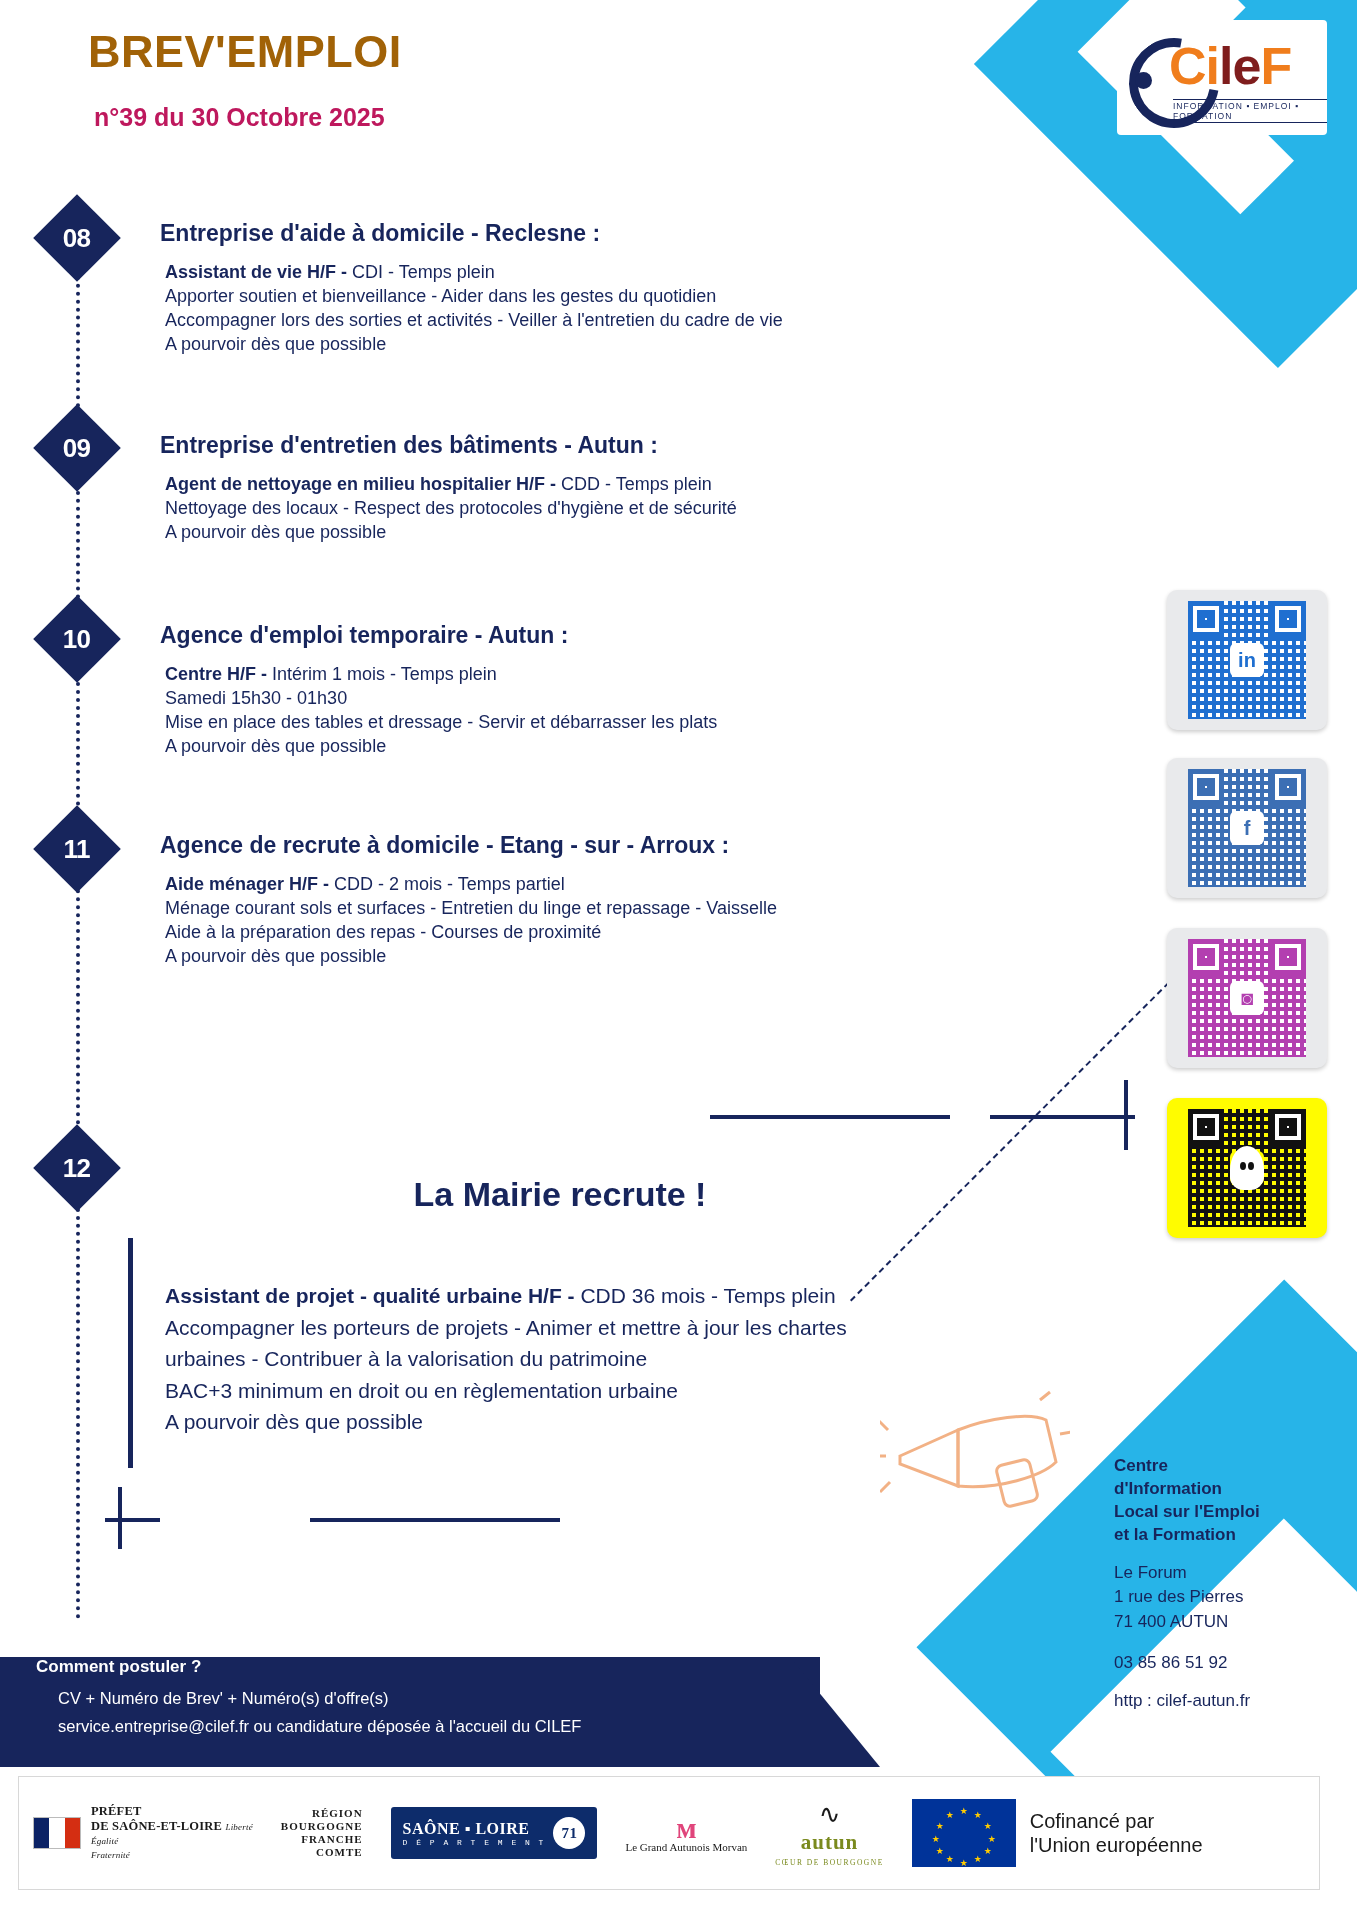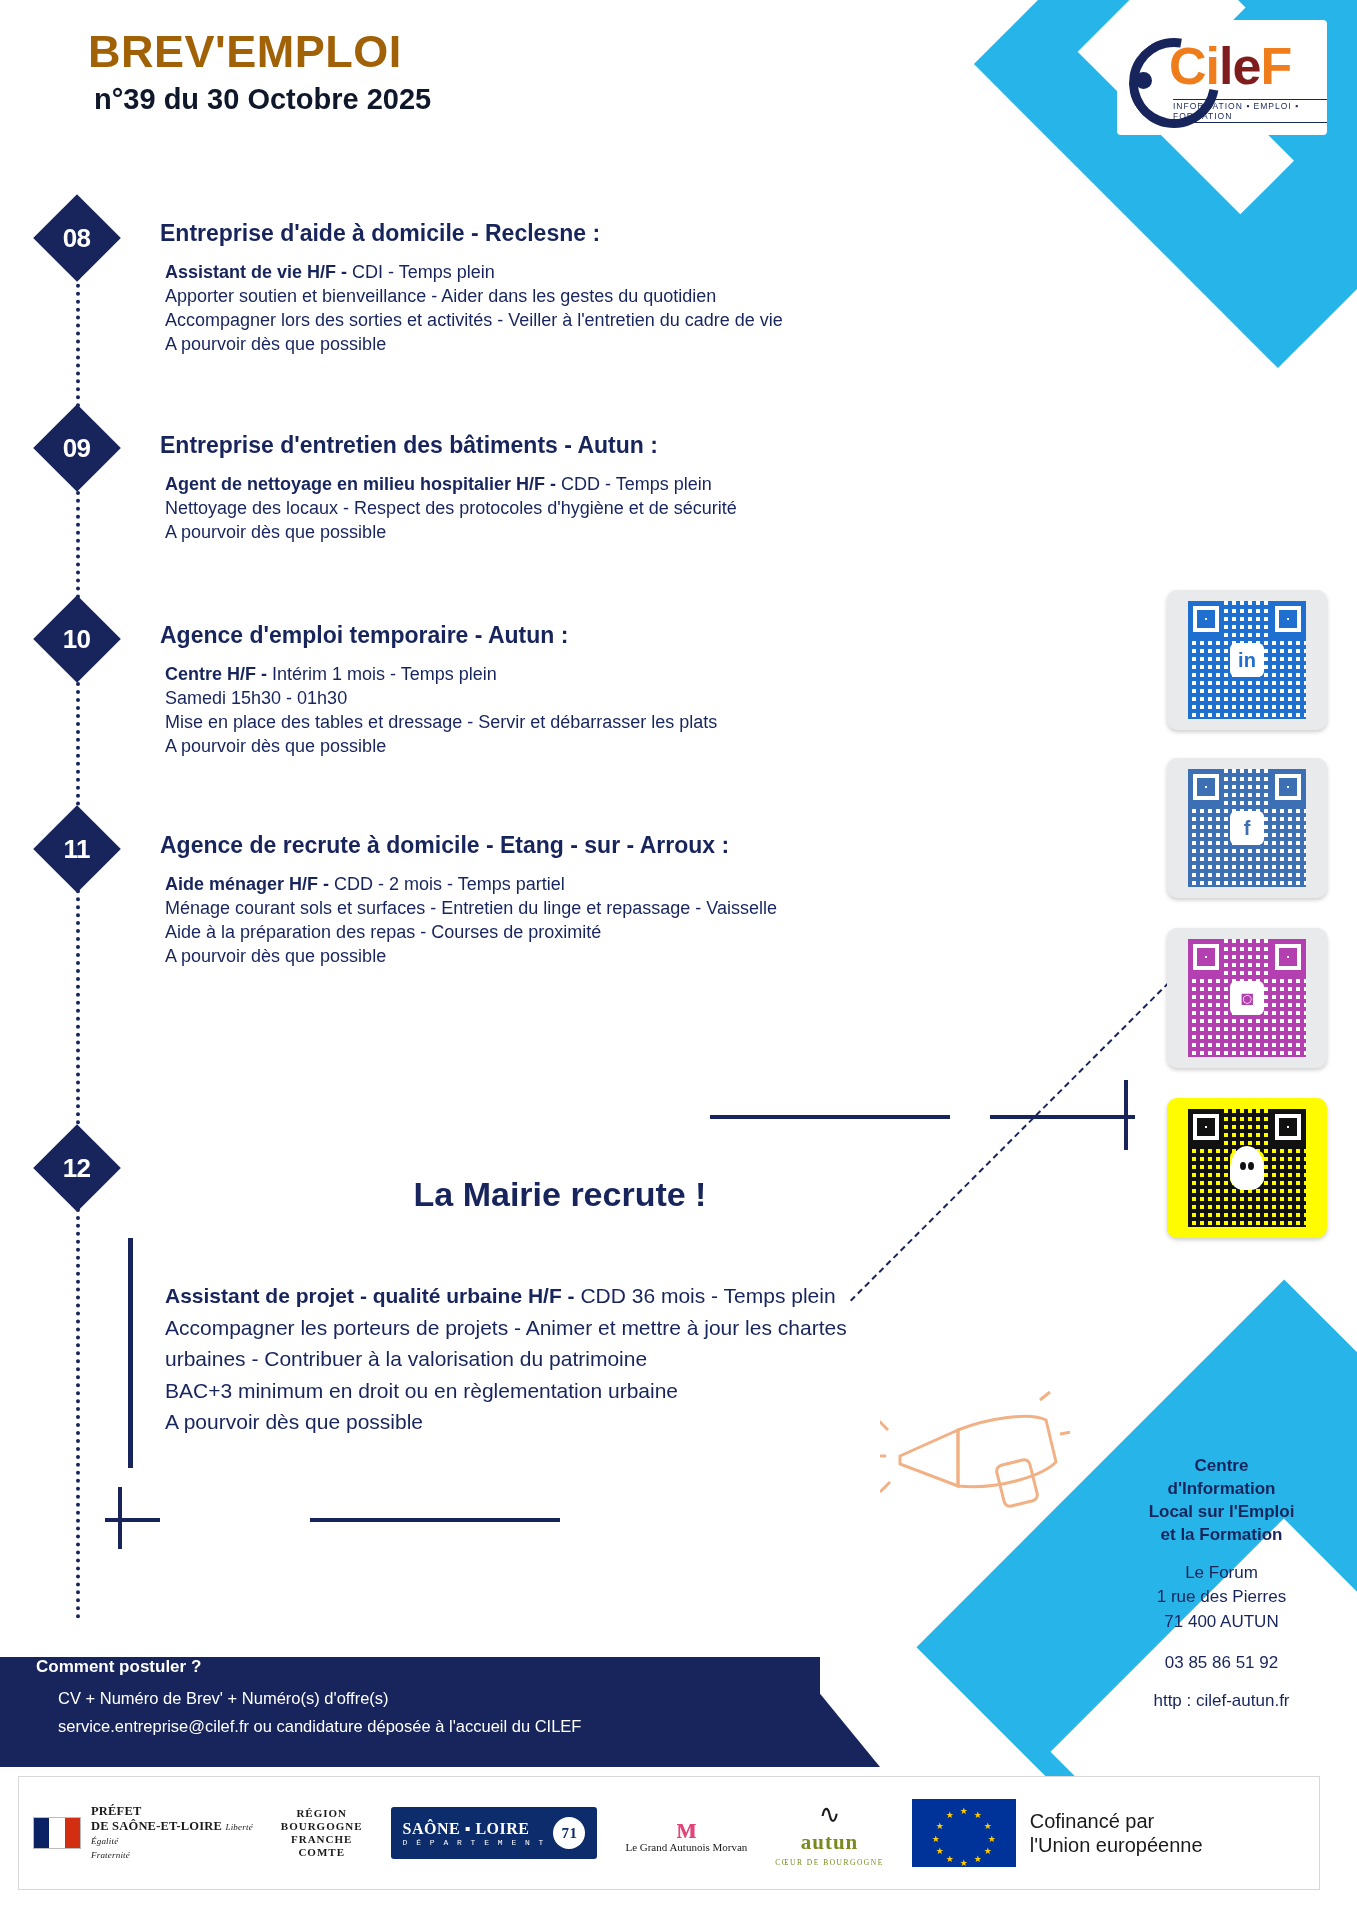--- a/index.html
+++ b/index.html
@@ -68,24 +68,24 @@
   }
   .brand-title {
     font-size: 45px;
     font-weight: bold;
     letter-spacing: 0.5px;
     color: #a16207;
     margin: 0;
     line-height: 1.05;
   }
   .brand-sub {
-    font-size: 29px;
-    font-weight: bold;
-    color: #0f172a;
-    margin: 8px 0 0 6px;
+    font-size: 25px;
+    font-weight: bold;
+    color: #be185d;
+    margin: 28px 0 0 6px;
   }
 
   
   .logo {
     position: absolute;
     top: 20px; right: 30px;
     width: 210px; height: 115px;
     background: #ffffff;
     border-radius: 4px;
   }
@@ -274,21 +274,21 @@
   }
   .ghost::before { left: 10px; }
   .ghost::after  { right: 10px; }
 
   
   .info {
     position: absolute;
     right: 28px;
     top: 1455px;
     width: 215px;
-    text-align: center;
+    text-align: left;
     color: #17255c;
   }
   .info .title {
     font-size: 17px;
     font-weight: bold;
     line-height: 1.35;
   }
   .info .addr {
     margin-top: 14px;
     font-size: 17px;
@@ -381,21 +381,21 @@
     font-size: 9px;
     line-height: 1.25;
     margin-top: 3px;
   }
   .region {
     color: #0d6b3f;
     font-weight: bold;
     font-size: 15px;
     line-height: 1.2;
     letter-spacing: 1px;
-    text-align: center;
+    text-align: right;
   }
   .dept {
     background: #0d2c6b;
     color: #fff;
     padding: 10px 12px;
     border-radius: 3px;
     font-weight: bold;
     font-size: 16px;
     display: flex;
     align-items: center;

